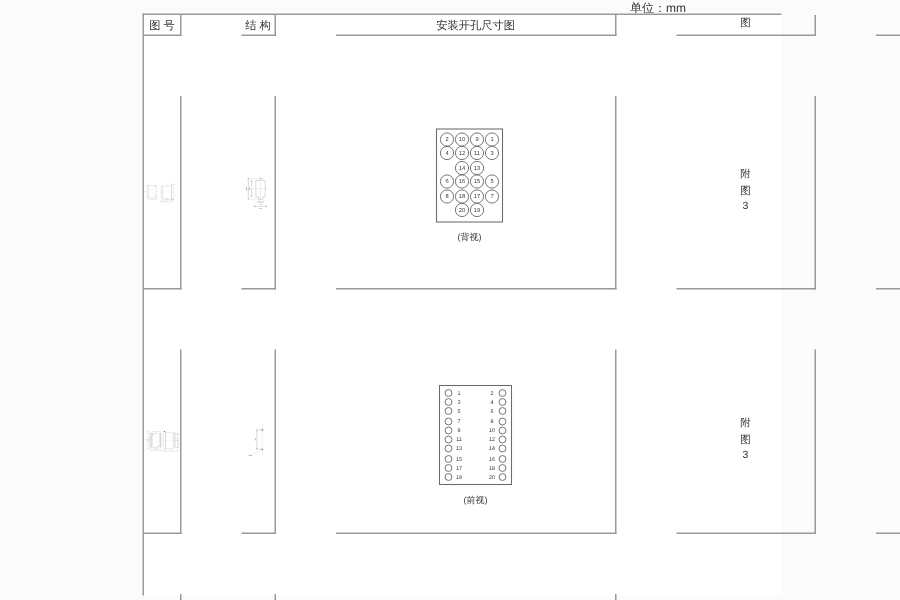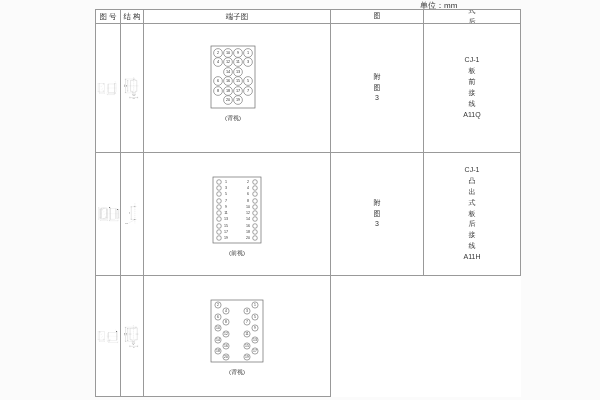--- a/index.html
+++ b/index.html
@@ -1,20 +1,20 @@
 <!DOCTYPE html>
 <html><head>
 <meta charset="utf-8">
 <style>
   html,body{margin:0;padding:0;}
   body{width:600px;height:400px;background:#fbfbfb;font-family:"Liberation Sans",sans-serif;color:#333;position:relative;overflow:hidden;}
   .unit{position:absolute;left:420px;top:0px;width:100px;text-align:left;font-size:8px;color:#333;}
   .tbl{position:absolute;left:95px;top:9px;width:425px;height:387px;
        display:grid;grid-template-columns:25px 23px 187px 93px 97px;grid-template-rows:14px 129px 123px 121px;
-       border-top:1px solid #999;border-left:1px solid #999;background:#fff;}
+       border-top:1px solid #999;border-left:1px solid #999;background:#fff;gap:40px;}
   .cell{border-right:1px solid #999;border-bottom:1px solid #999;box-sizing:border-box;
         display:flex;align-items:center;justify-content:center;overflow:hidden;}
   .hdr{font-size:7.5px;color:#333;white-space:nowrap;}
   .vtxt{font-size:7px;line-height:1.55;text-align:center;white-space:pre-line;color:#333;}
   svg{display:block;}
   svg *{stroke:#6b6b6b;stroke-width:.7;fill:none;}
   svg .dim{stroke:none;fill:#3a3a3a;font-size:4.6px;}
   svg .sm{font-size:4.2px;}
   svg .vl{stroke:none;fill:#3a3a3a;font-size:6px;}
   svg .ext{stroke-width:.45;stroke:#8a8a8a;}
@@ -26,21 +26,21 @@
 </style>
 </head>
 <body>
 
 <div class="unit">单位：mm</div>
 
 <div class="tbl">
 
   <div class="cell hdr">图 号</div>
   <div class="cell hdr">结 构</div>
-  <div class="cell hdr">端子图</div>
+  <div class="cell hdr">安装开孔尺寸图</div>
 
   <div class="cell vtxt">附
 图
 3</div>
   <div class="cell vtxt">CJ-1
 嵌
 入
 式
 后
 接

